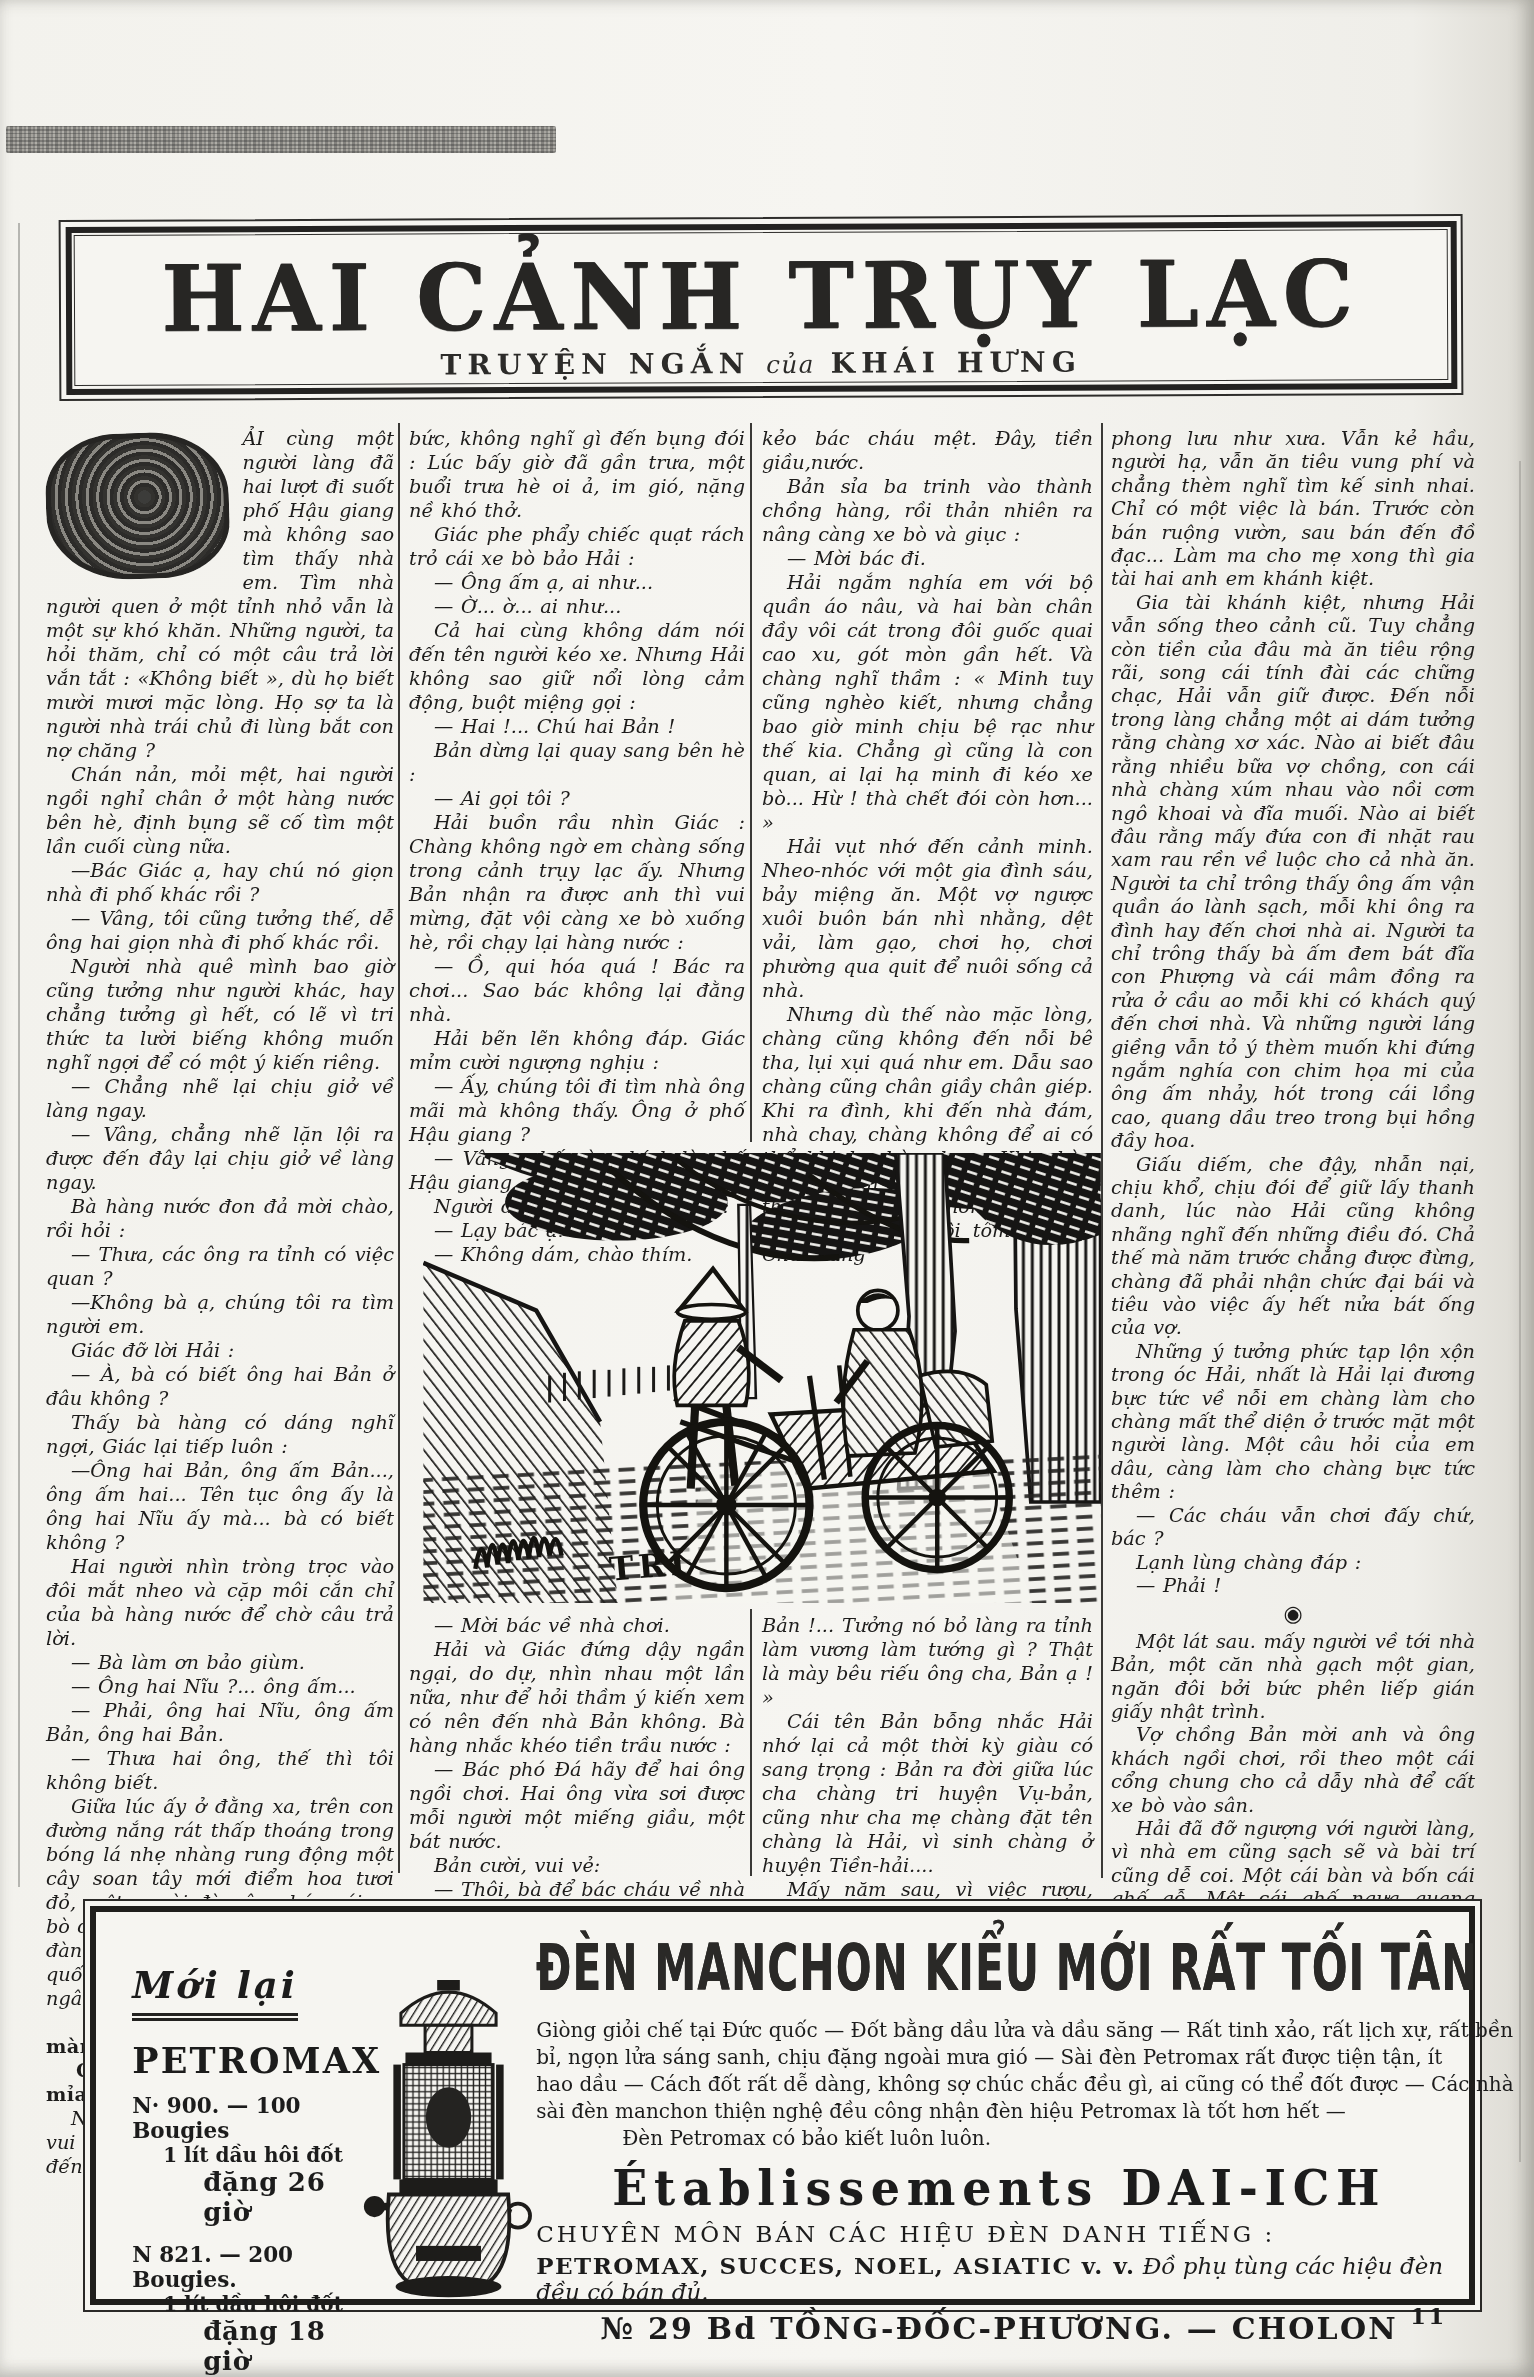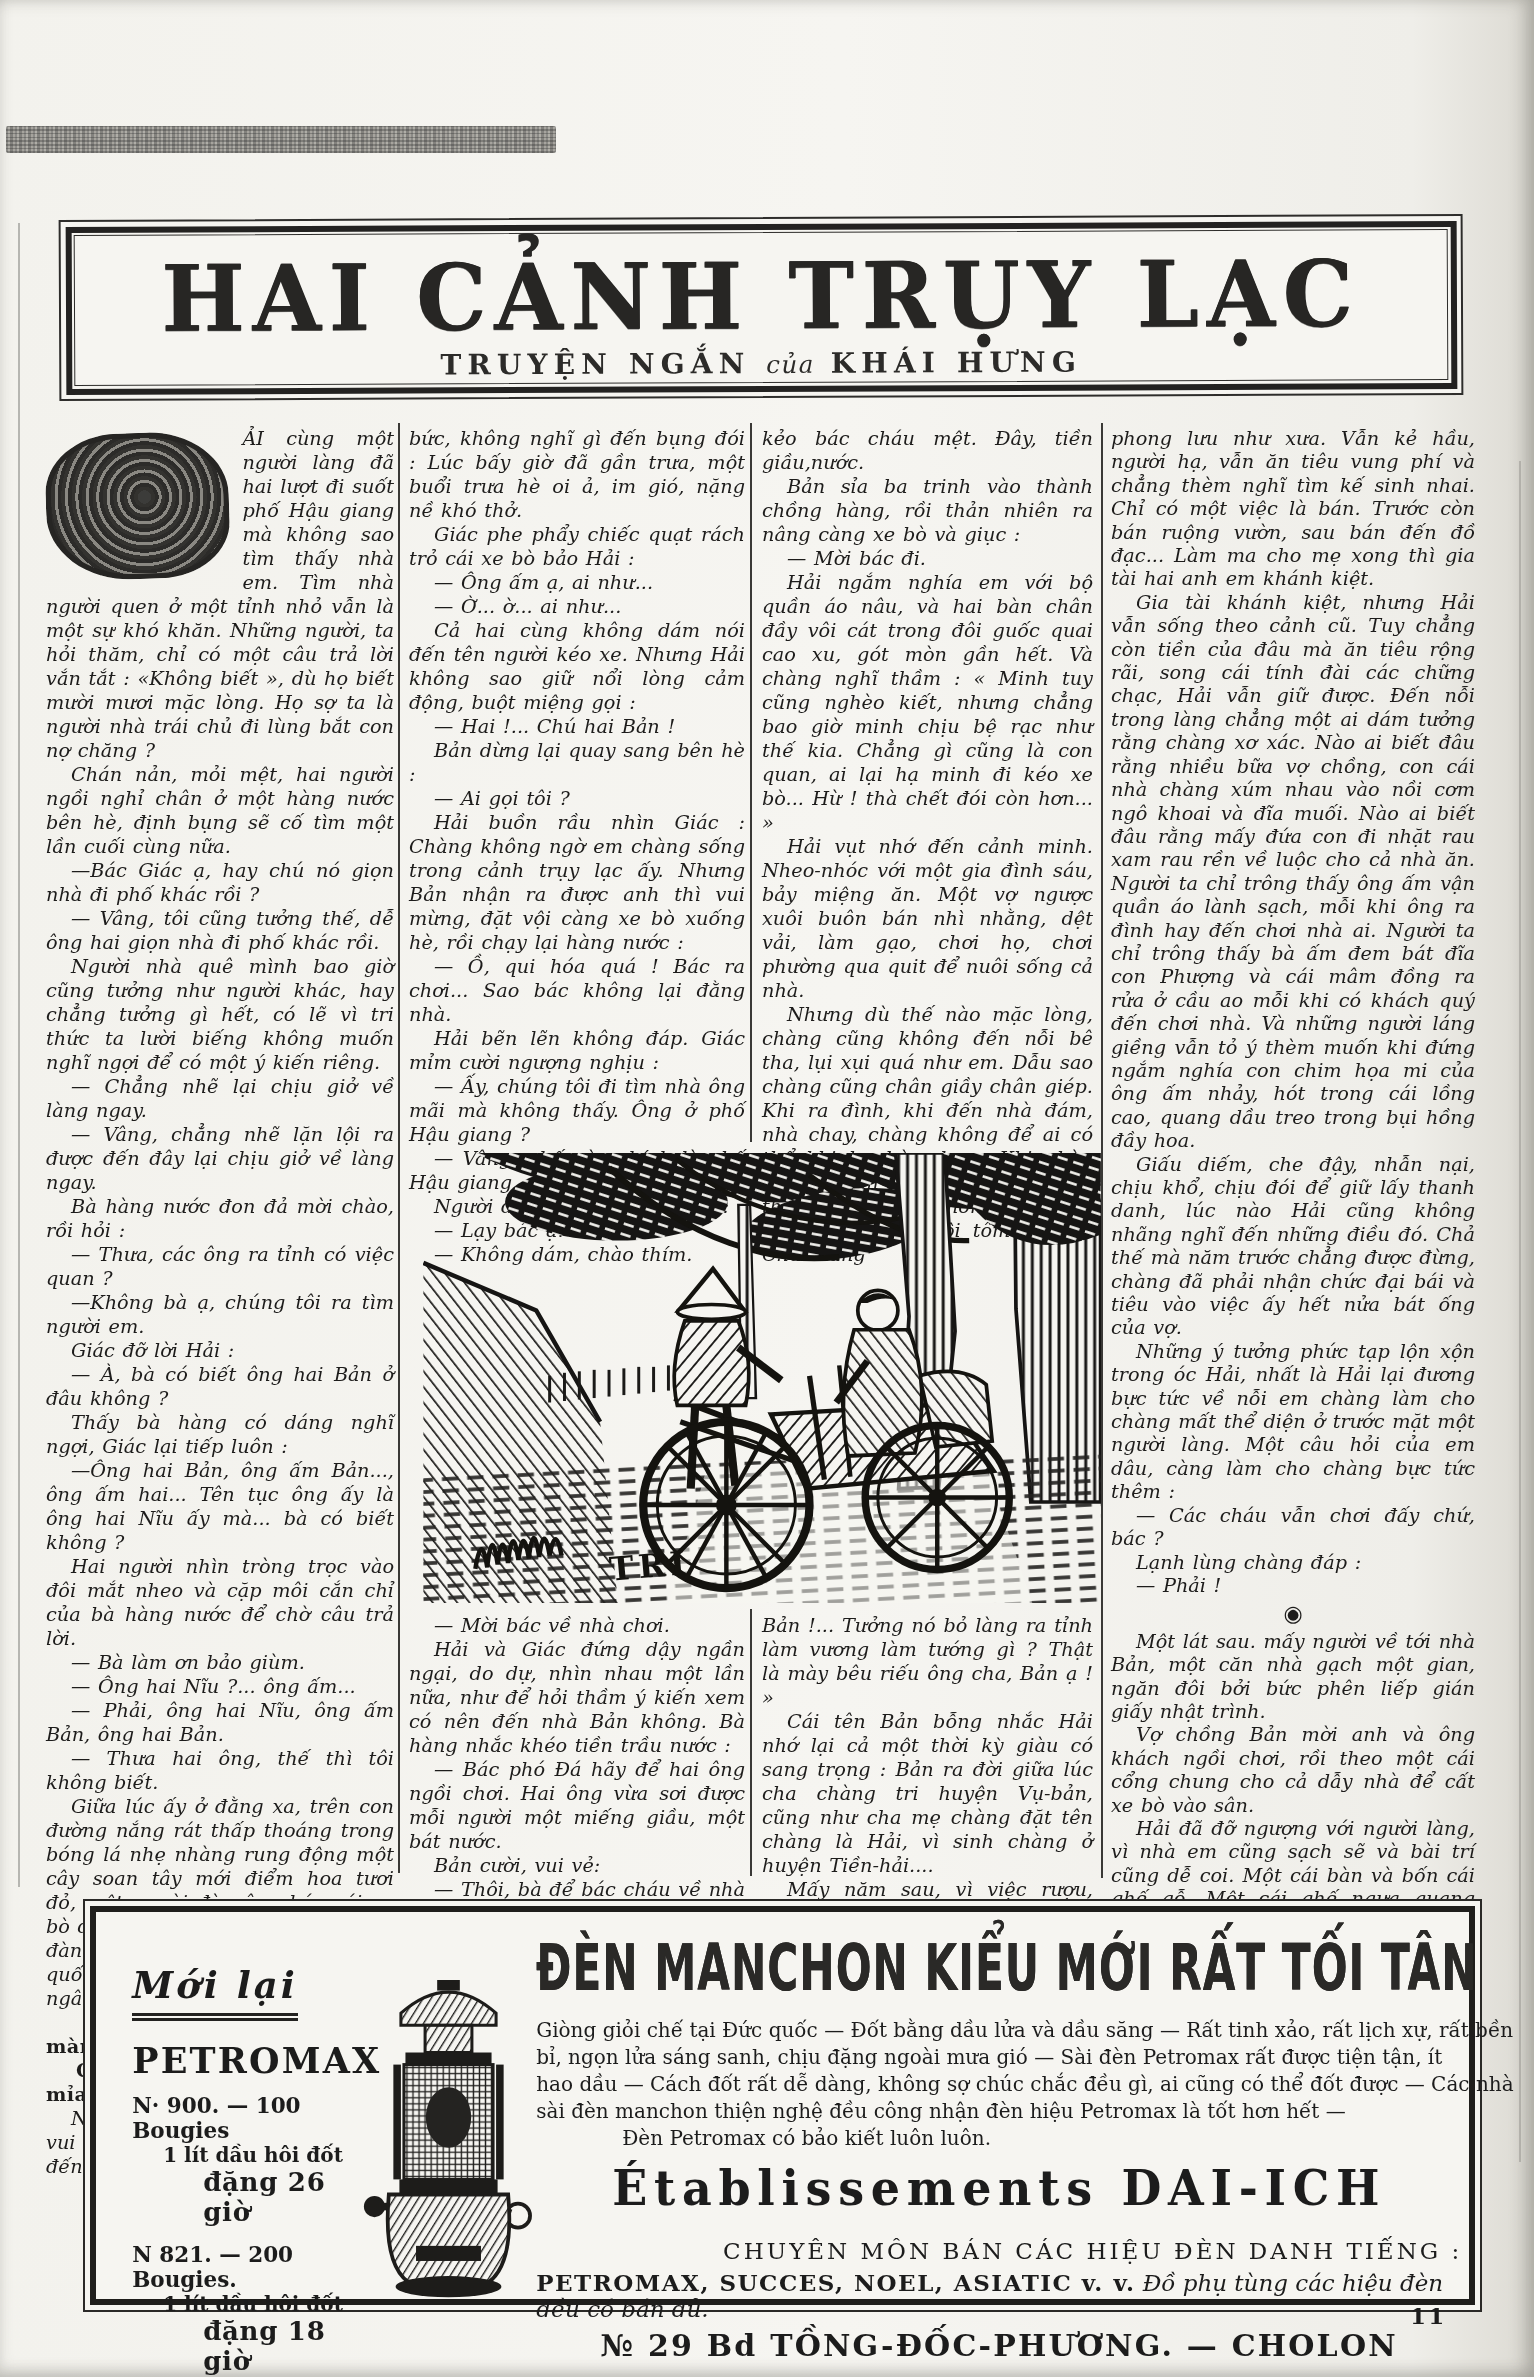--- a/index.html
+++ b/index.html
@@ -67,21 +67,21 @@
   .lamp{position:absolute;left:264px;top:68px;width:177px;height:321px;}
   .ad-right{position:absolute;left:440px;top:19.3px;width:926px;font-style:normal;}
   .headline{font-family:"DejaVu Sans",sans-serif;font-weight:bold;font-size:64px;white-space:nowrap;
     letter-spacing:1.5px;color:#2a2927;transform:scaleX(.66);transform-origin:left center;
     text-shadow:0 0 0.7px #2a2927;}
   .ad-body{margin-top:12px;}
   .ad-line{font-size:20px;line-height:27px;white-space:nowrap;font-weight:500;}
   .ad-line:last-child{padding-left:86px;}
   .firm{margin-top:9px;text-align:center;font-size:46px;font-weight:bold;letter-spacing:6.7px;
     font-family:"DejaVu Serif",serif;transform:scaleY(1.05);}
-  .spec{margin-top:23px;text-align:right;font-size:23px;letter-spacing:3px;}
+  .spec{margin-top:6px;text-align:left;font-size:23px;letter-spacing:3px;}
   .brands{margin-top:4.5px;text-align:left;font-size:23px;}
   .brands .b1{font-weight:bold;letter-spacing:1.5px;}
   .brands .b2{font-style:italic;}
   .addr{margin-top:6px;text-align:center;font-size:30px;font-weight:bold;letter-spacing:2.2px;}
   .pageno{position:absolute;left:1410px;top:2302px;font-size:23px;font-weight:bold;letter-spacing:2.2px;}
 </style>
 </head>
 <body>
 
 <div class="page">

